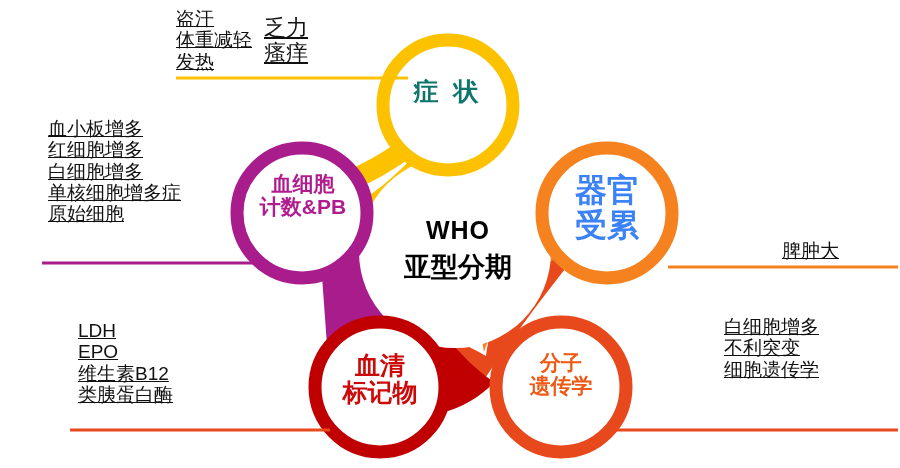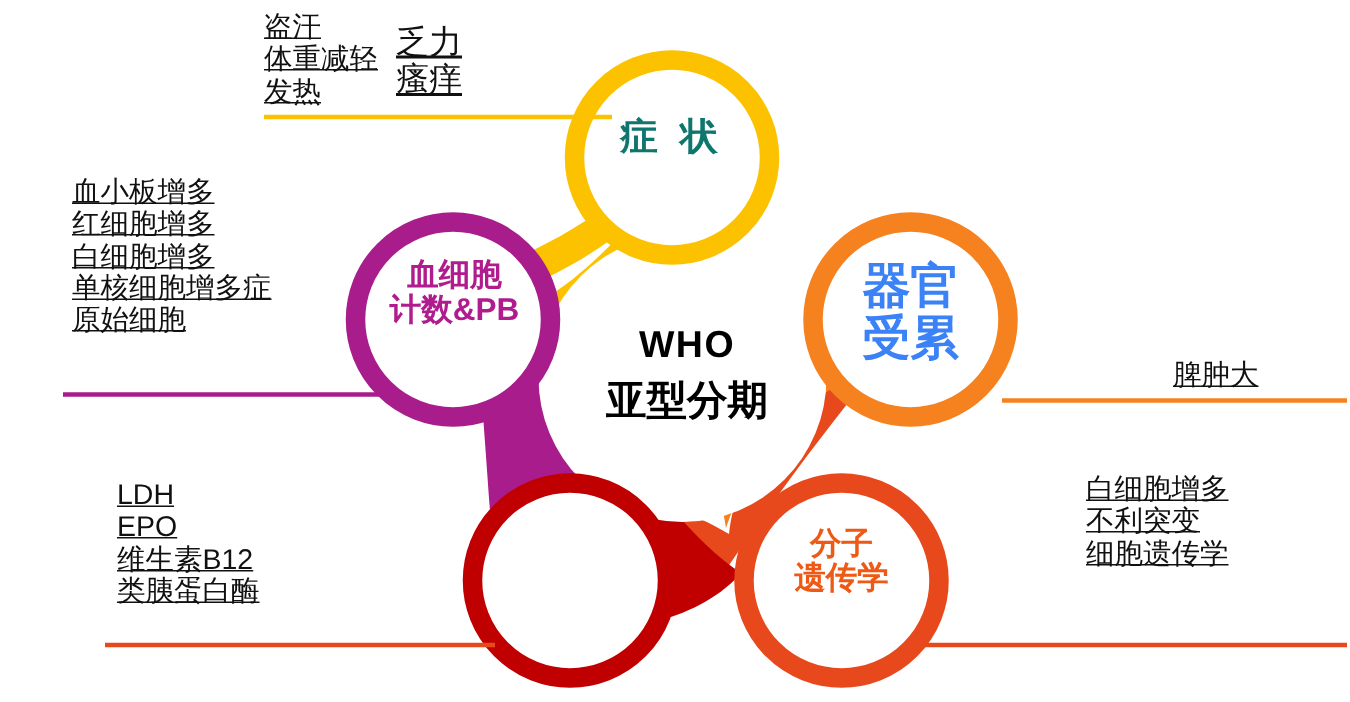--- a/index.html
+++ b/index.html
@@ -122,20 +122,24 @@
   <div class="lbl" id="lbl-blood">
     <div>血细胞</div>
     <div>计数&amp;PB</div>
   </div>
 
   <div class="lbl" id="lbl-organ">
     <div>器官</div>
     <div>受累</div>
   </div>
 
+  <div class="lbl" id="lbl-serum">
+    <div>血清</div>
+    <div>标记物</div>
+  </div>
 
   <div class="lbl" id="lbl-mol">
     <div>分子</div>
     <div>遗传学</div>
   </div>
 
   <div id="center-label">
     <div class="who">WHO</div>
     <div class="sub">亚型分期</div>
   </div>

